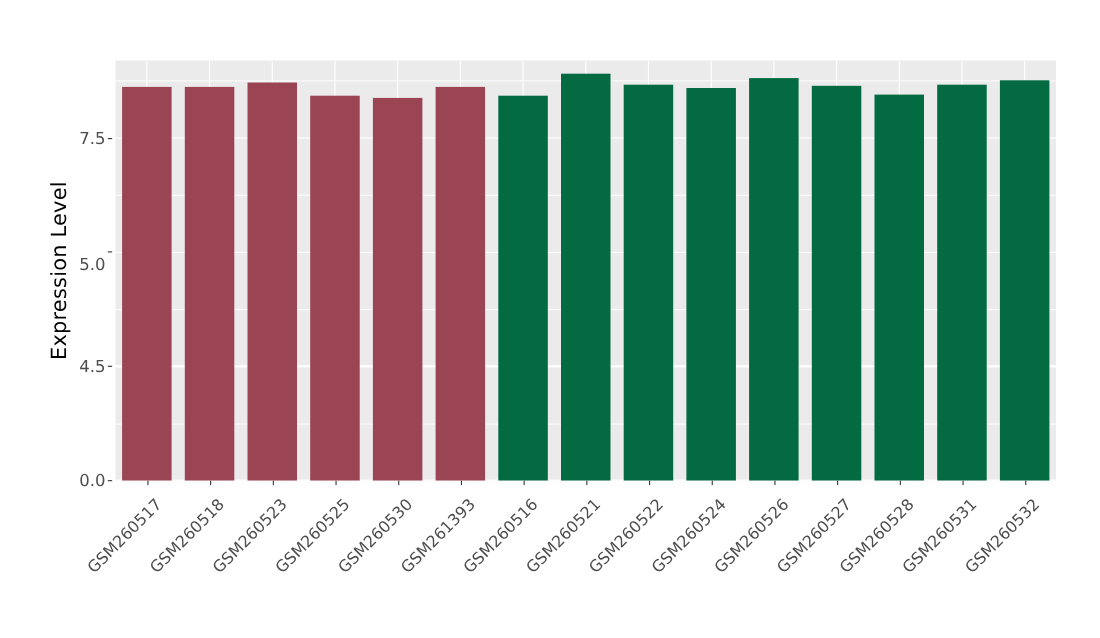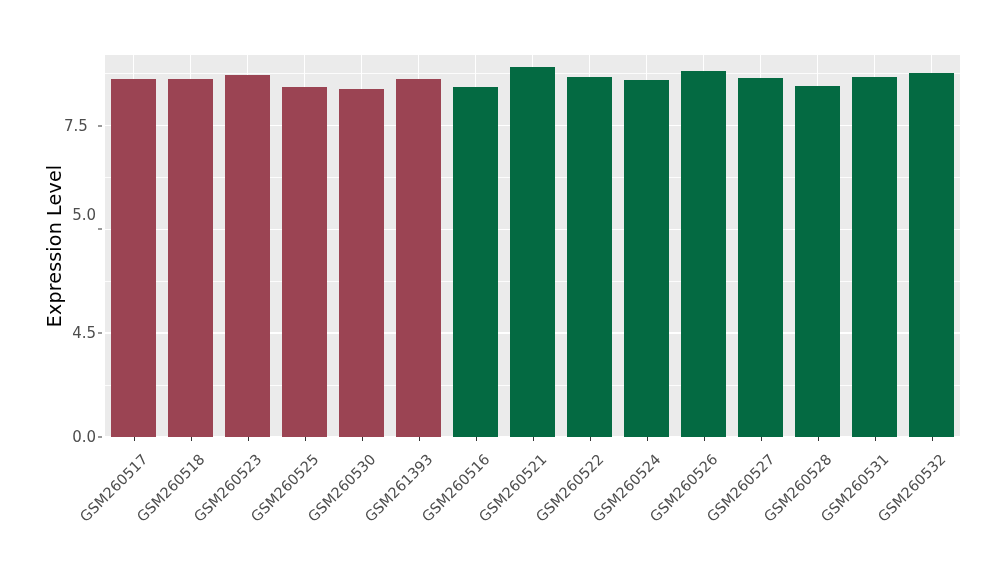--- a/index.html
+++ b/index.html
@@ -147,22 +147,22 @@
 
 <div id="plot-root">
 
   <div id="y-axis-title">
     <span id="y-axis-title-inner">Expression Level</span>
   </div>
 
   <div id="y-tick-labels">
       <div class="y-tick-label" style="top: 437px;">0.0</div>
       <div class="y-tick-label" style="top: 333.196px;">4.5</div>
-      <div class="y-tick-label" style="top: 215px;">5.0</div>
-      <div class="y-tick-label" style="top: 125.587px; text-align: center;">7.5</div>
+      <div class="y-tick-label" style="top: 240px;">5.0</div>
+      <div class="y-tick-label" style="top: 125.587px;">7.5</div>
     </div>
 
   <div id="panel">
       <div class="grid-minor-y" style="top: 329.698px;"></div>
       <div class="grid-minor-y" style="top: 225.893px;"></div>
       <div class="grid-minor-y" style="top: 122.089px;"></div>
       <div class="grid-minor-y" style="top: 18.2848px;"></div>
       <div class="grid-major-y" style="top: 381.3px;"></div>
       <div class="grid-major-y" style="top: 277.496px;"></div>
       <div class="grid-major-y" style="top: 173.691px;"></div>

